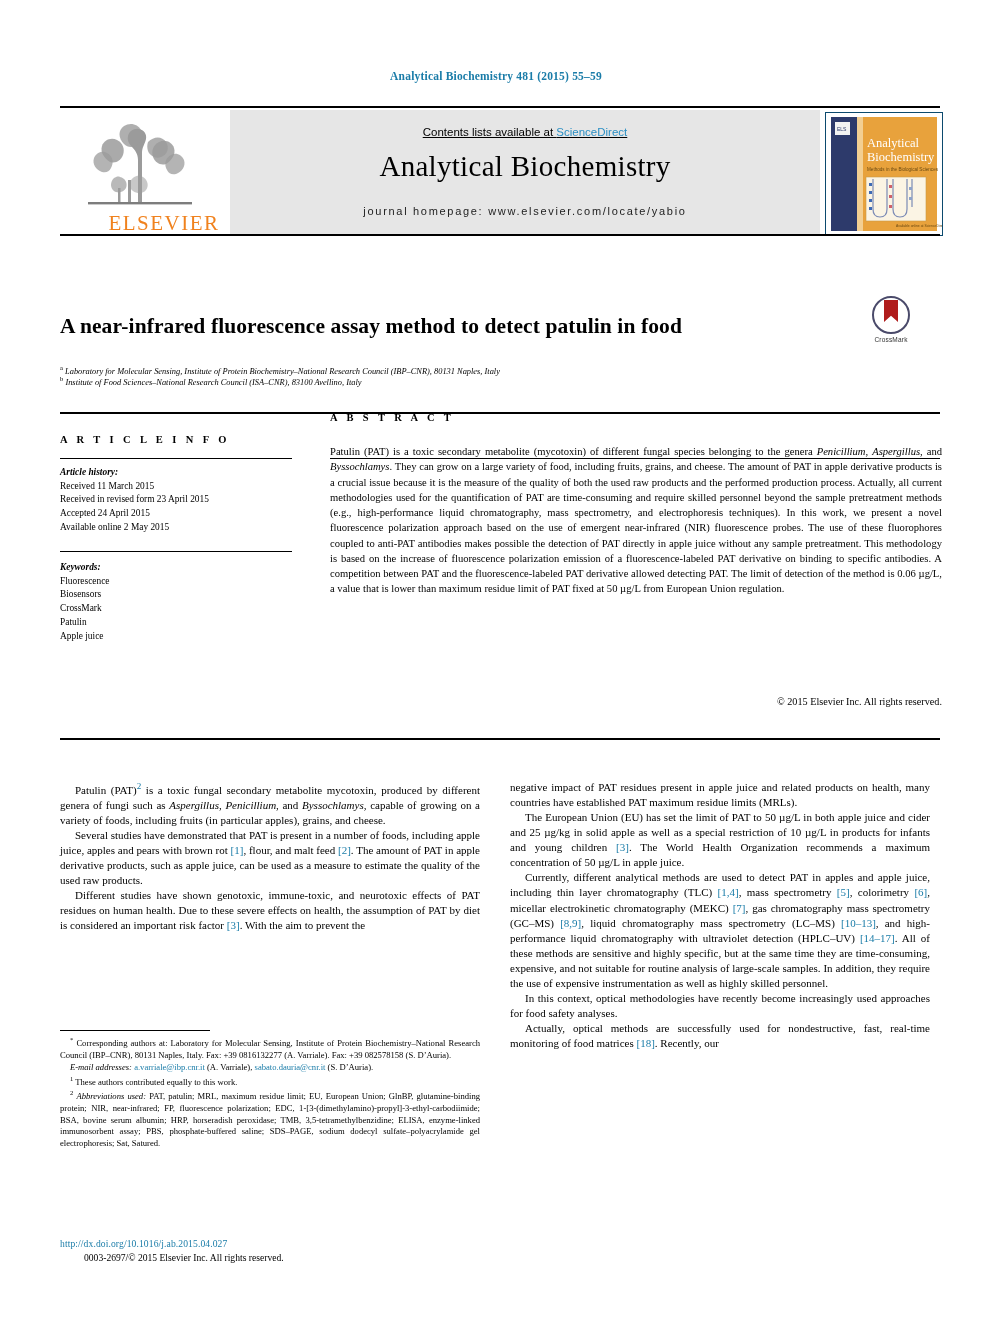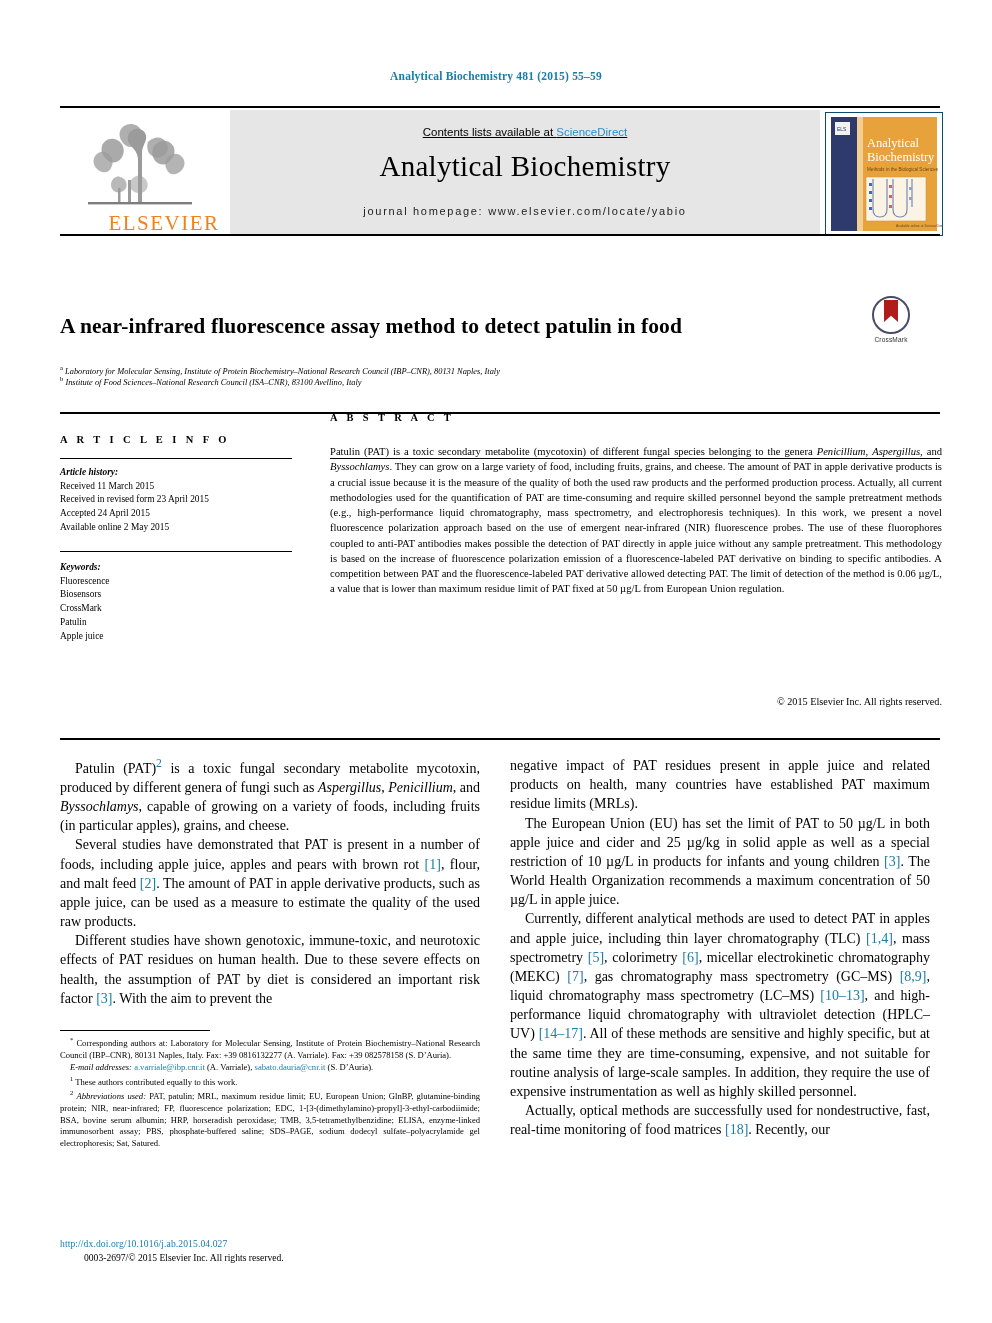--- a/index.html
+++ b/index.html
@@ -144,22 +144,22 @@
     font-size:10.6px; line-height:1.44; text-align:justify;
   }
   .abstract i { font-style:italic; }
   .copyright {
     position:absolute; top:696px; left:330px; width:612px;
     text-align:right; font-size:10.2px;
   }
 
   
   .col {
-    position:absolute; top:756px; width:420px;
-    font-size:14px; line-height:1.37; text-align:justify;
+    position:absolute; top:780px; width:420px;
+    font-size:11px; line-height:1.37; text-align:justify;
   }
   .col.left  { left:60px; }
   .col.right { left:510px; }
   .col p { margin:0; text-indent:15px; }
   .col p.noind { text-indent:0; }
   .col i { font-style:italic; }
   .ref { color:#1a7ca8; }
 
   
   .fn-rule {
@@ -307,20 +307,21 @@
 
   <div class="col left">
       <p>Patulin (PAT)<sup class="ref">2</sup> is a toxic fungal secondary metabolite mycotoxin, produced by different genera of fungi such as <i>Aspergillus</i>, <i>Penicillium</i>, and <i>Byssochlamys</i>, capable of growing on a variety of foods, including fruits (in particular apples), grains, and cheese.</p>
       <p>Several studies have demonstrated that PAT is present in a number of foods, including apple juice, apples and pears with brown rot <span class="ref">[1]</span>, flour, and malt feed <span class="ref">[2]</span>. The amount of PAT in apple derivative products, such as apple juice, can be used as a measure to estimate the quality of the used raw products.</p>
       <p>Different studies have shown genotoxic, immune-toxic, and neurotoxic effects of PAT residues on human health. Due to these severe effects on health, the assumption of PAT by diet is considered an important risk factor <span class="ref">[3]</span>. With the aim to prevent the</p>
     </div>
   <div class="col right">
       <p class="noind">negative impact of PAT residues present in apple juice and related products on health, many countries have established PAT maximum residue limits (MRLs).</p>
       <p>The European Union (EU) has set the limit of PAT to 50 µg/L in both apple juice and cider and 25 µg/kg in solid apple as well as a special restriction of 10 µg/L in products for infants and young children <span class="ref">[3]</span>. The World Health Organization recommends a maximum concentration of 50 µg/L in apple juice.</p>
       <p>Currently, different analytical methods are used to detect PAT in apples and apple juice, including thin layer chromatography (TLC) <span class="ref">[1,4]</span>, mass spectrometry <span class="ref">[5]</span>, colorimetry <span class="ref">[6]</span>, micellar electrokinetic chromatography (MEKC) <span class="ref">[7]</span>, gas chromatography mass spectrometry (GC–MS) <span class="ref">[8,9]</span>, liquid chromatography mass spectrometry (LC–MS) <span class="ref">[10–13]</span>, and high-performance liquid chromatography with ultraviolet detection (HPLC–UV) <span class="ref">[14–17]</span>. All of these methods are sensitive and highly specific, but at the same time they are time-consuming, expensive, and not suitable for routine analysis of large-scale samples. In addition, they require the use of expensive instrumentation as well as highly skilled personnel.</p>
+      <p>In this context, optical methodologies have recently become increasingly used approaches for food safety analyses.</p>
       <p>Actually, optical methods are successfully used for nondestructive, fast, real-time monitoring of food matrices <span class="ref">[18]</span>. Recently, our</p>
     </div>
 
   <div class="fn-rule"></div>
   <div class="footnotes">
     <p><sup>*</sup> Corresponding authors at: Laboratory for Molecular Sensing, Institute of Protein Biochemistry–National Research Council (IBP–CNR), 80131 Naples, Italy. Fax: +39 0816132277 (A. Varriale). Fax: +39 082578158 (S. D’Auria).</p>
     <p><span class="it">E-mail addresses:</span> <span class="mail">a.varriale@ibp.cnr.it</span> (A. Varriale), <span class="mail">sabato.dauria@cnr.it</span> (S. D’Auria).</p>
     <p><sup>1</sup> These authors contributed equally to this work.</p>
     <p><sup>2</sup> <span class="it">Abbreviations used:</span> PAT, patulin; MRL, maximum residue limit; EU, European Union; GlnBP, glutamine-binding protein; NIR, near-infrared; FP, fluorescence polarization; EDC, 1-[3-(dimethylamino)-propyl]-3-ethyl-carbodiimide; BSA, bovine serum albumin; HRP, horseradish peroxidase; TMB, 3,5-tetramethylbenzidine; ELISA, enzyme-linked immunosorbent assay; PBS, phosphate-buffered saline; SDS–PAGE, sodium dodecyl sulfate–polyacrylamide gel electrophoresis; Sat, Satured.</p>
   </div>

